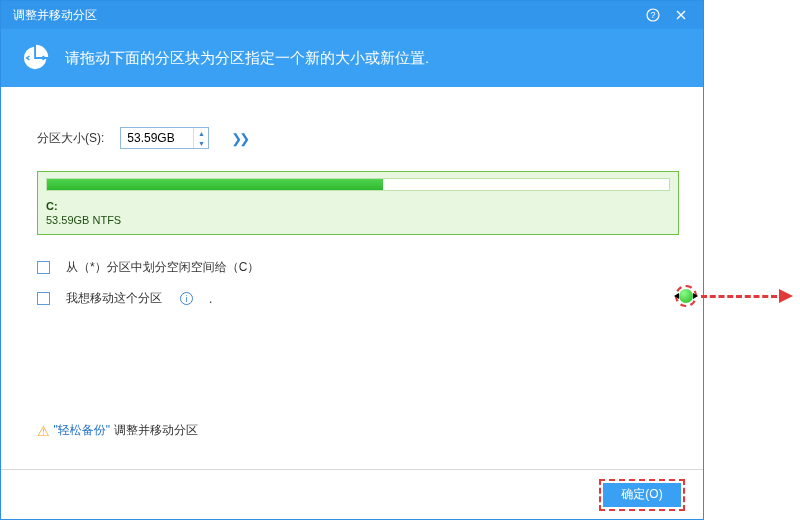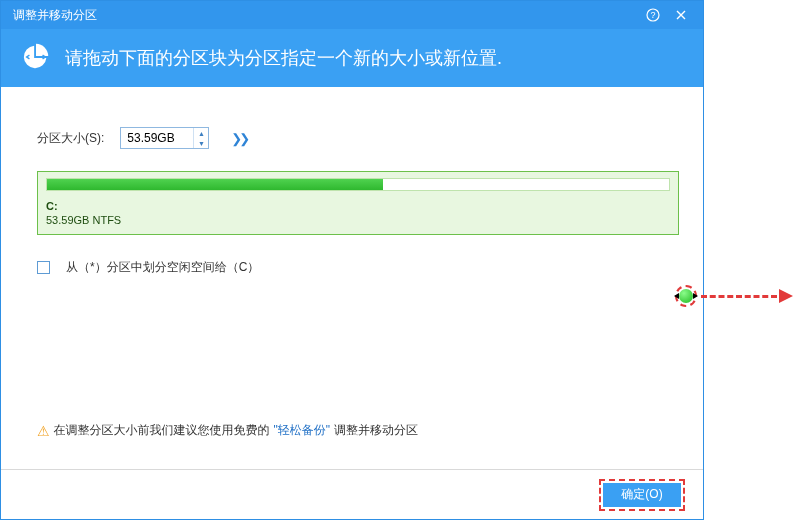--- a/index.html
+++ b/index.html
@@ -1,21 +1,21 @@
 <!DOCTYPE html>
 <html><head>
 <meta charset="utf-8">
 <style>
   * { box-sizing: border-box; margin: 0; padding: 0; font-family: "Microsoft YaHei", Arial, sans-serif; }
   html, body { width: 800px; height: 520px; overflow: hidden; }
   .window { width: 704px; height: 520px; border: 1px solid #2e8fe4; background: #fff; display: flex; flex-direction: column; }
   .titlebar { height: 28px; background: #3296ed; color: #fff; display: flex; align-items: center; padding: 0 8px 0 12px; font-size: 12px; }
   .titlebar-title { flex: 1; }
   .titlebar-icon { width: 28px; height: 28px; display: flex; align-items: center; justify-content: center; cursor: pointer; font-size: 14px; }
-  .banner { height: 58px; background: #3aa0f3; color: #fff; display: flex; align-items: center; padding: 0 20px; gap: 14px; font-size: 18px; }
+  .banner { height: 58px; background: #3aa0f3; color: #fff; display: flex; align-items: center; padding: 0 20px; gap: 14px; font-size: 15px; }
   .banner-icon svg { width: 30px; height: 30px; }
   .content { flex: 1; padding: 40px 36px 10px 36px; position: relative; }
   .size-row { display: flex; align-items: center; gap: 16px; font-size: 12px; color: #333; margin-bottom: 22px; }
   .size-input-wrap { display: flex; align-items: flex-start; border: 1px solid #8fb8e0; height: 22px; }
   .size-input { border: none; width: 72px; height: 20px; padding: 0 6px; font-size: 12px; outline: none; }
   .spin { display: flex; flex-direction: column; border-left: 1px solid #cfe1f3; }
   .spin button { width: 14px; height: 10px; border: none; background: #fff; font-size: 7px; line-height: 7px; color: #3d7fc1; cursor: pointer; padding: 0; }
   .expand-icon { color: #2f84d6; font-size: 13px; letter-spacing: -3px; cursor: pointer; padding-left: 6px; }
   .part-row { display: flex; align-items: stretch; height: 64px; margin-bottom: 24px; }
   .part-box { flex: 0 0 642px; border: 1px solid #6cc04a; background: #e8f7e0; position: relative; padding: 6px 8px 4px 8px; }
@@ -106,24 +106,29 @@
     <div class="drag-arrow">
       <div class="drag-arrow-line"></div>
       <div class="drag-arrow-head"></div>
     </div>
 
     <div class="check-row">
       <span class="check-box"></span>
       <span>从（*）分区中划分空闲空间给（C）</span>
     </div>
 
+    <div class="check-row">
+      <span class="check-box"></span>
+      <span>我想移动这个分区</span>
+      <span class="info-icon">i</span>
+        <span>.</span>
+    </div>
 
     <div class="warn-row">
       <span class="warn-icon">⚠</span>
-      <span>在调整分区大小前我们建议您使用免费的 </span>
       <span class="link">"轻松备份"</span>
       <span> 调整并移动分区</span>
     </div>
 
   </div>
 
   <div class="footer">
     <span class="ok-highlight">
       <button class="ok-btn">确定(O)</button>
     </span>

